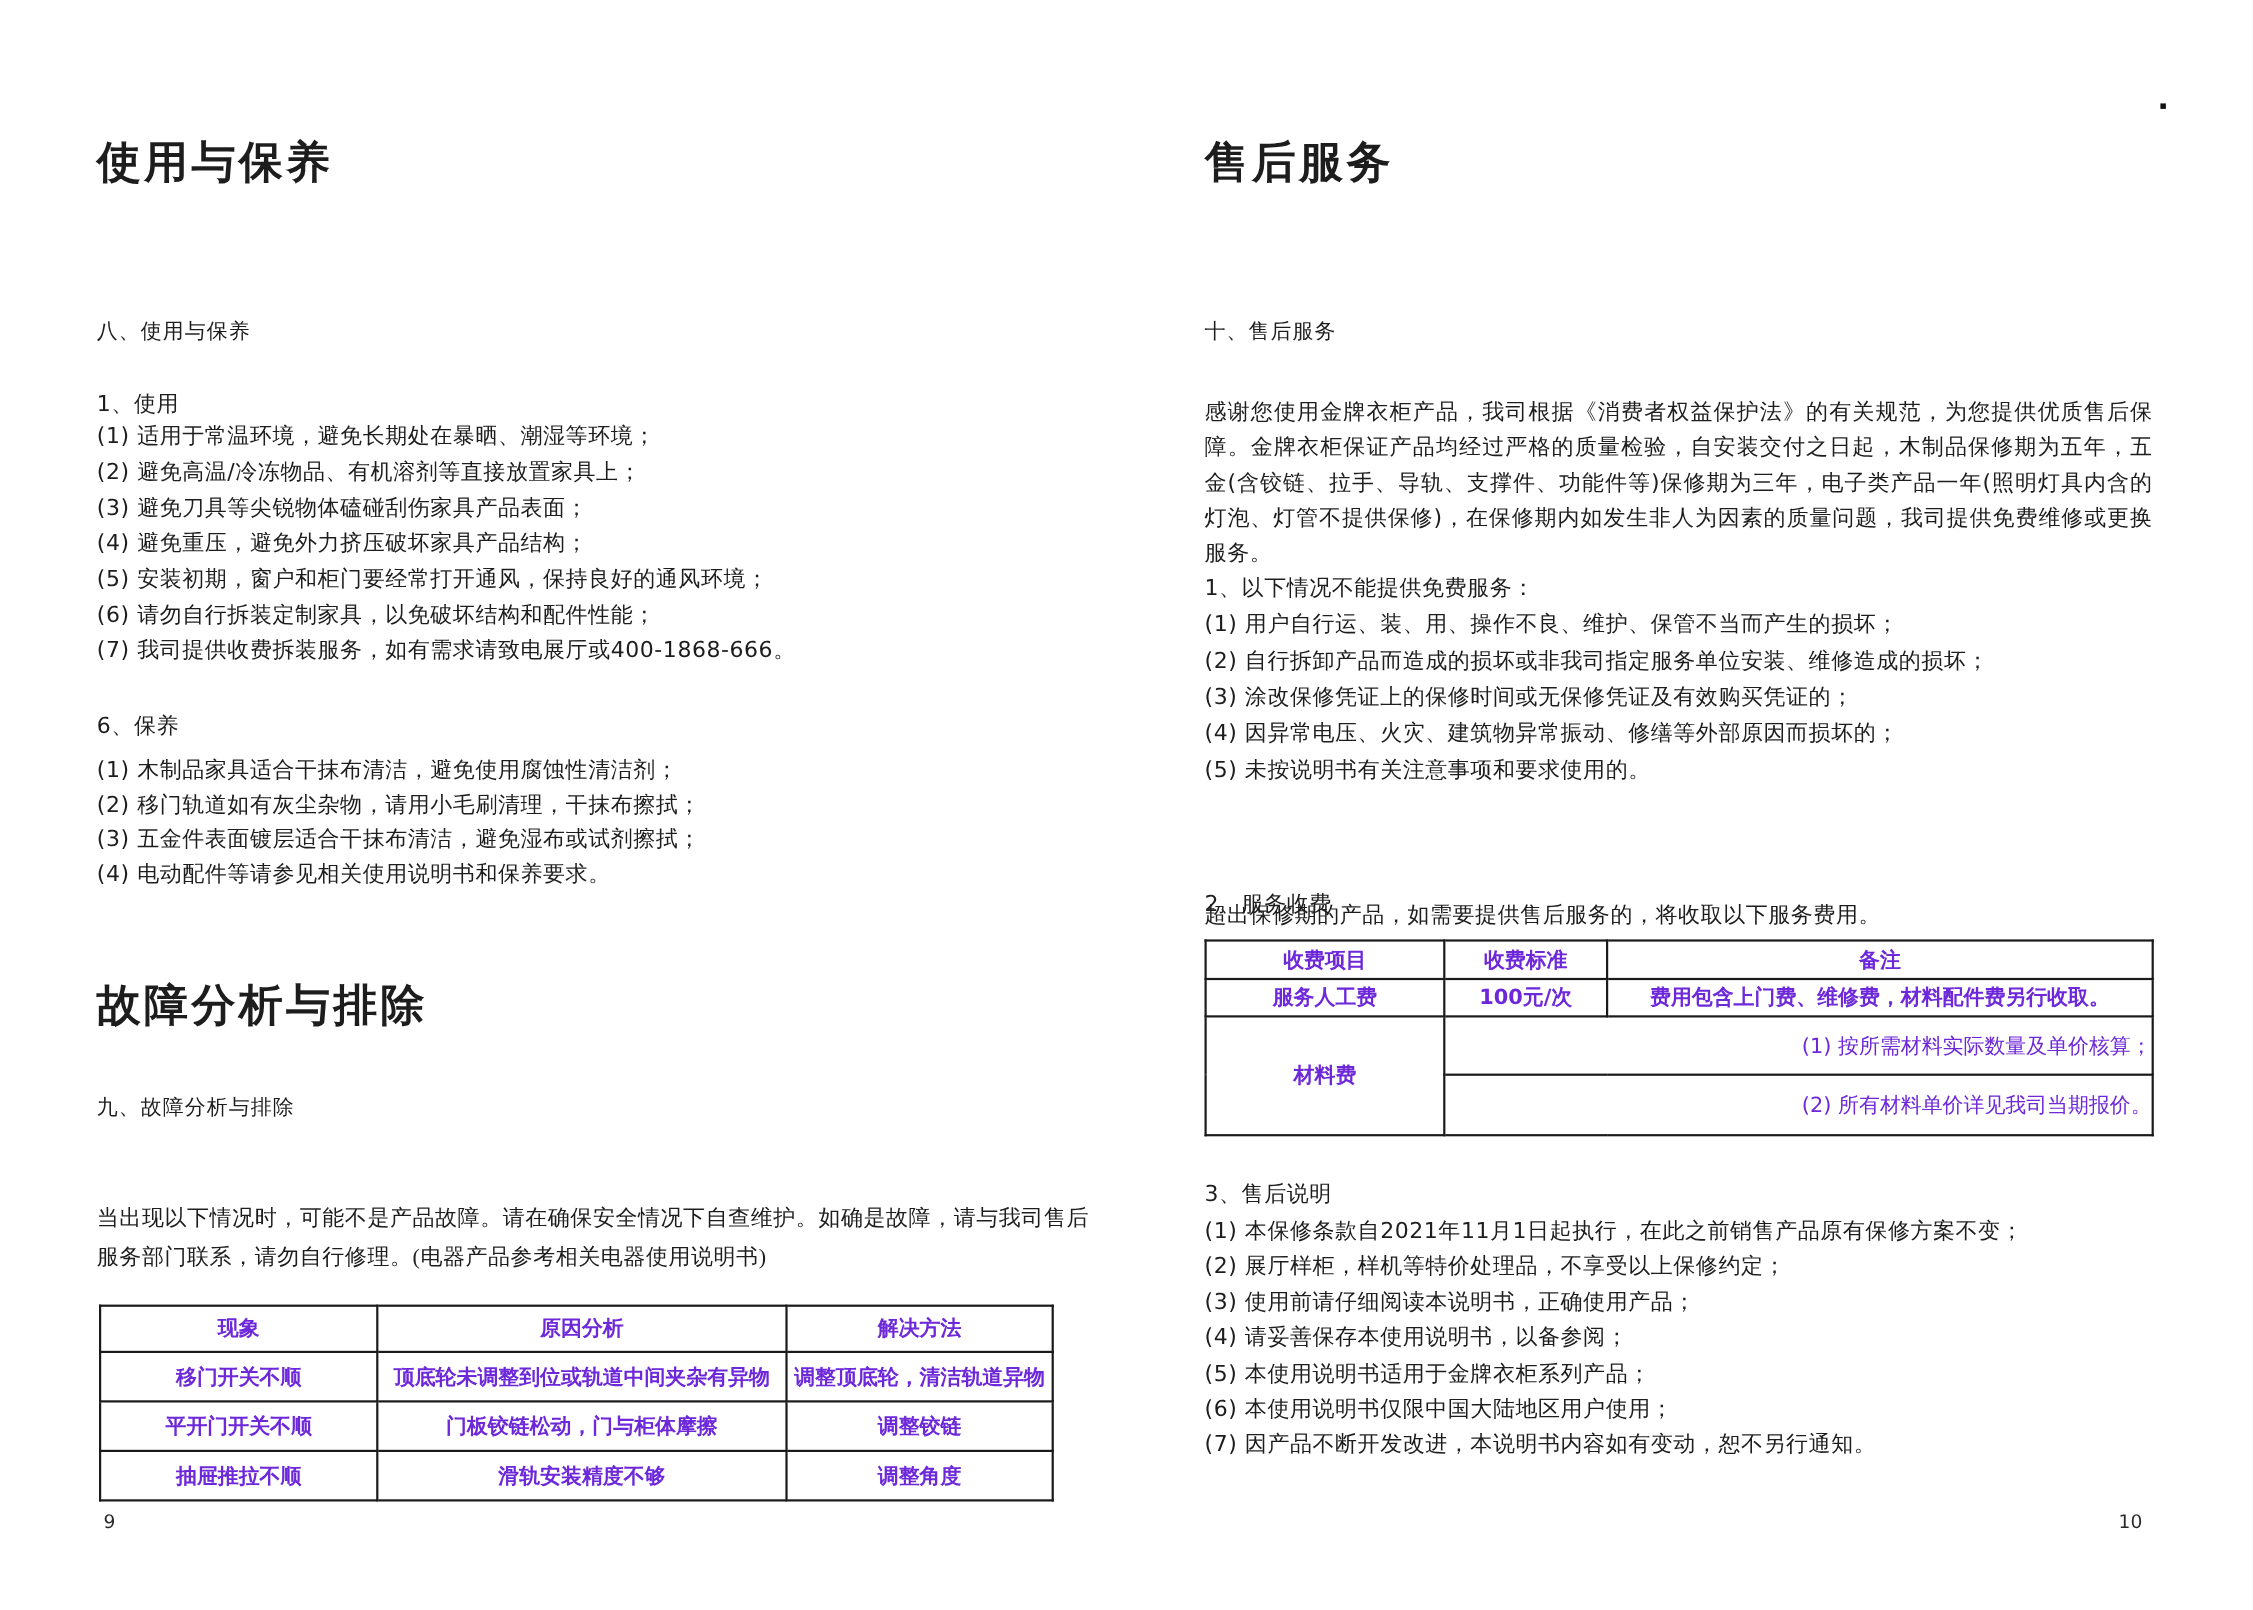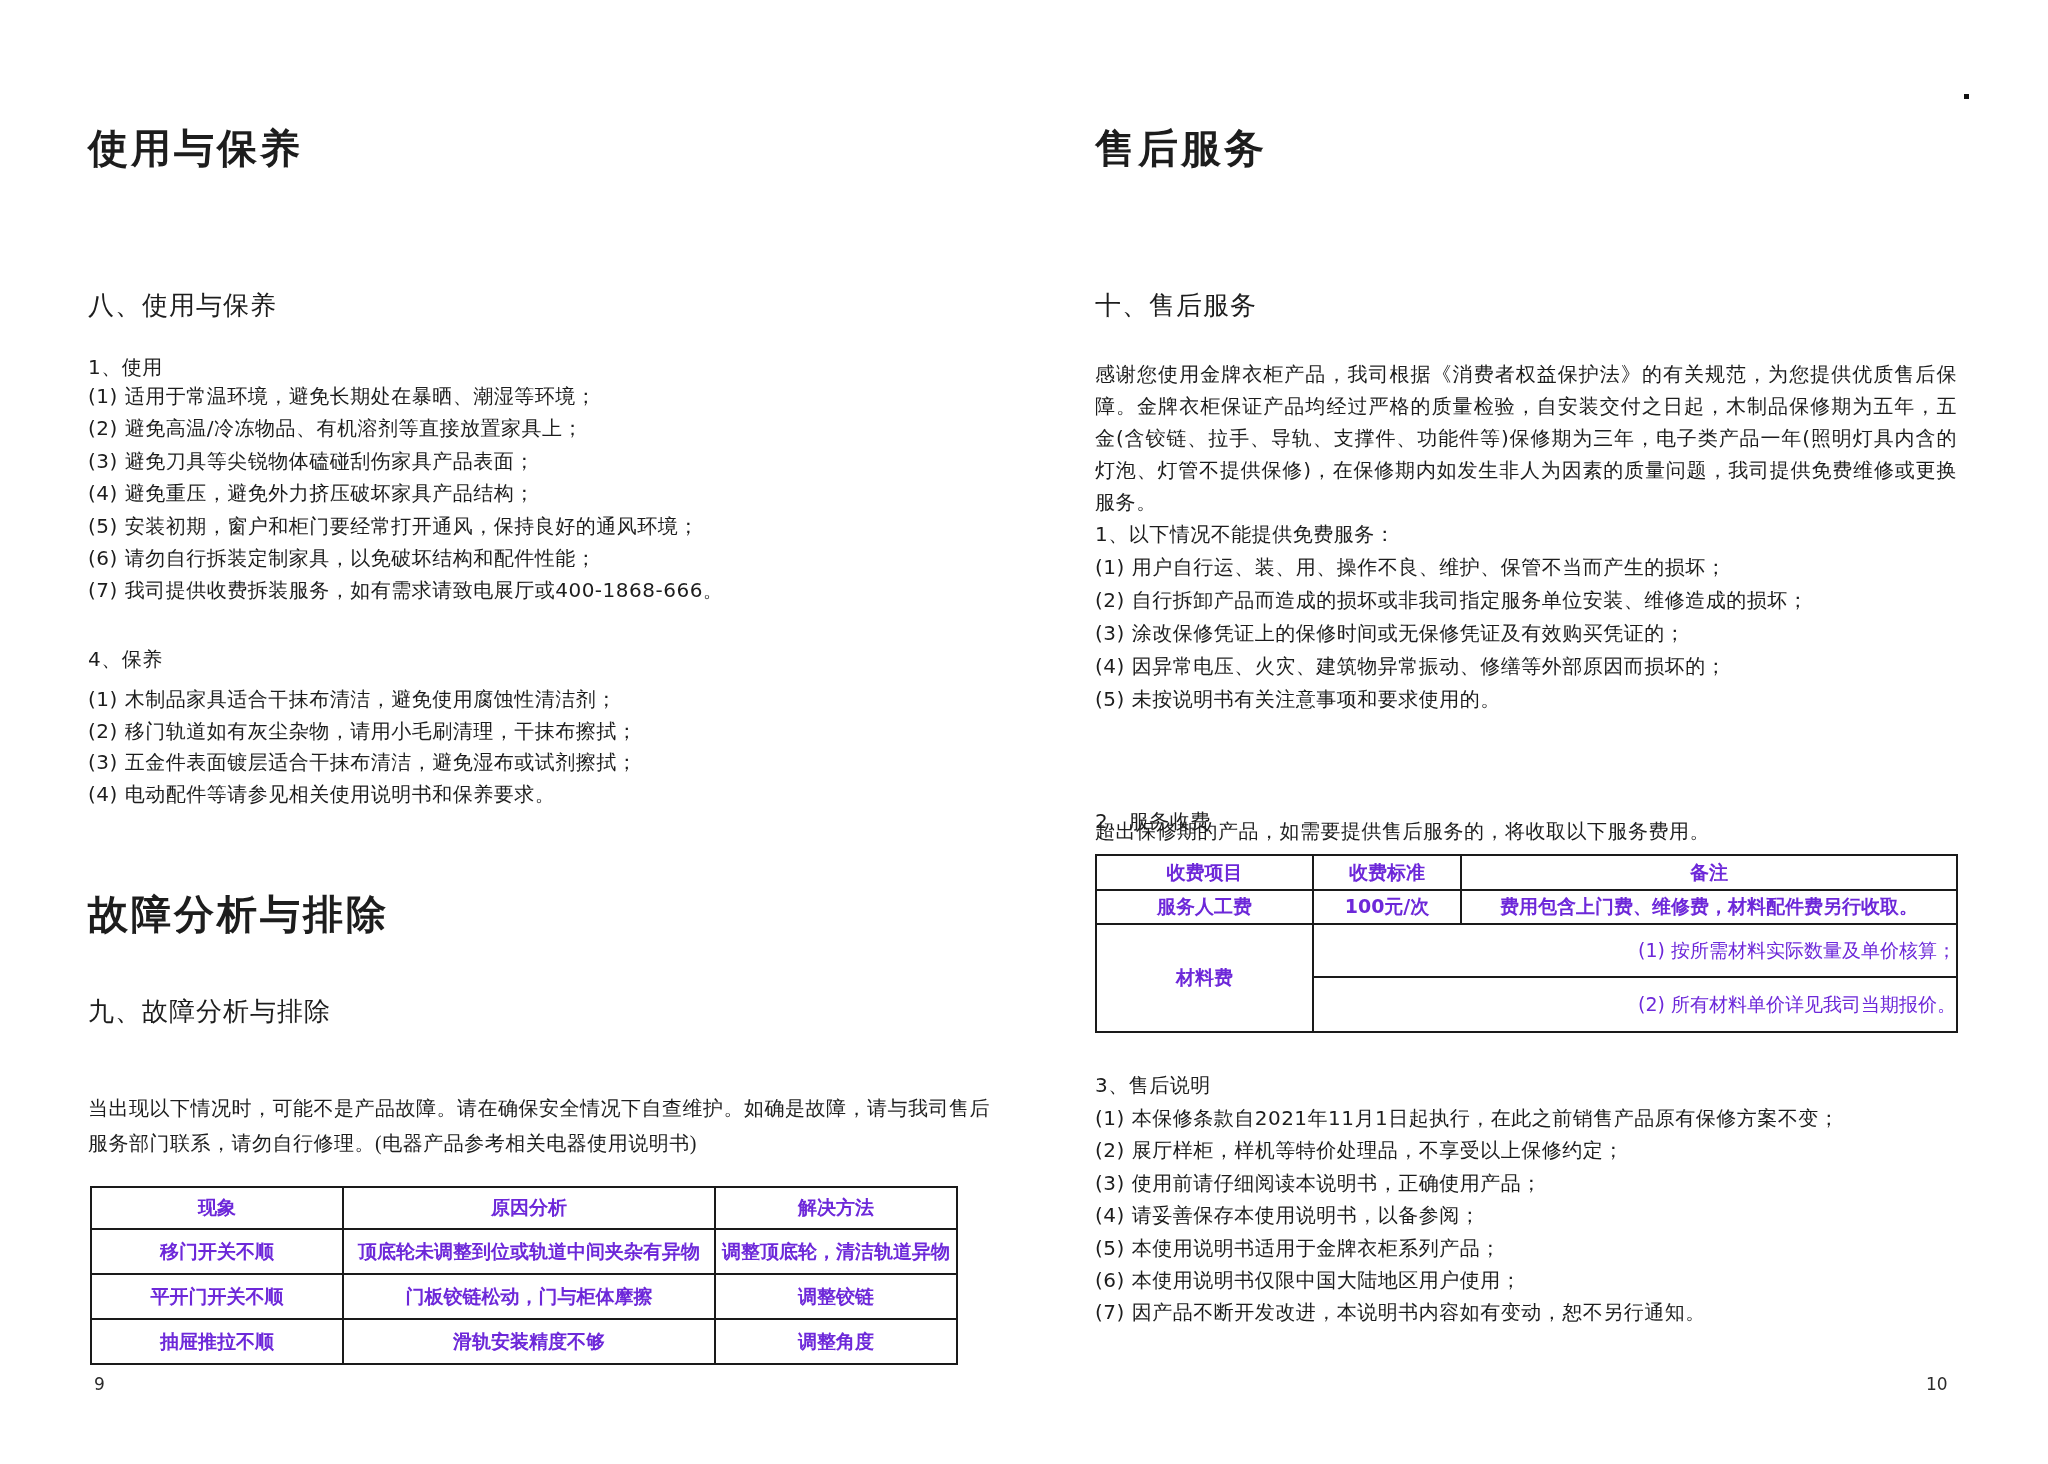--- a/index.html
+++ b/index.html
@@ -15,21 +15,21 @@
   .abs { position: absolute; }
 
   .h-main {
     font-size: 40px;
     font-weight: bold;
     letter-spacing: 3px;
     line-height: 1.2;
     white-space: nowrap;
   }
   .h-sec {
-    font-size: 26px;
+    font-size: 19px;
     letter-spacing: 1px;
     white-space: nowrap;
   }
   .lbl {
     font-size: 20px;
     letter-spacing: 0.5px;
     white-space: nowrap;
   }
   .list { font-size: 20px; letter-spacing: 0.5px; }
   .list .li { white-space: nowrap; }
@@ -92,21 +92,21 @@
     <div class="abs list list-32" style="left:88px; top:380px;">
       <div class="li">(1) 适用于常温环境，避免长期处在暴晒、潮湿等环境；</div>
       <div class="li">(2) 避免高温/冷冻物品、有机溶剂等直接放置家具上；</div>
       <div class="li">(3) 避免刀具等尖锐物体磕碰刮伤家具产品表面；</div>
       <div class="li">(4) 避免重压，避免外力挤压破坏家具产品结构；</div>
       <div class="li">(5) 安装初期，窗户和柜门要经常打开通风，保持良好的通风环境；</div>
       <div class="li">(6) 请勿自行拆装定制家具，以免破坏结构和配件性能；</div>
       <div class="li">(7) 我司提供收费拆装服务，如有需求请致电展厅或400-1868-666。</div>
     </div>
 
-    <div class="abs lbl" style="left:88px; top:646px;">4、保养</div>
+    <div class="abs lbl" style="left:88px; top:646px;">6、保养</div>
 
     <div class="abs list list-31" style="left:88px; top:684px;">
       <div class="li">(1) 木制品家具适合干抹布清洁，避免使用腐蚀性清洁剂；</div>
       <div class="li">(2) 移门轨道如有灰尘杂物，请用小毛刷清理，干抹布擦拭；</div>
       <div class="li">(3) 五金件表面镀层适合干抹布清洁，避免湿布或试剂擦拭；</div>
       <div class="li">(4) 电动配件等请参见相关使用说明书和保养要求。</div>
     </div>
 
     <div class="abs h-main" style="left:88px; top:890px;">故障分析与排除</div>
 

